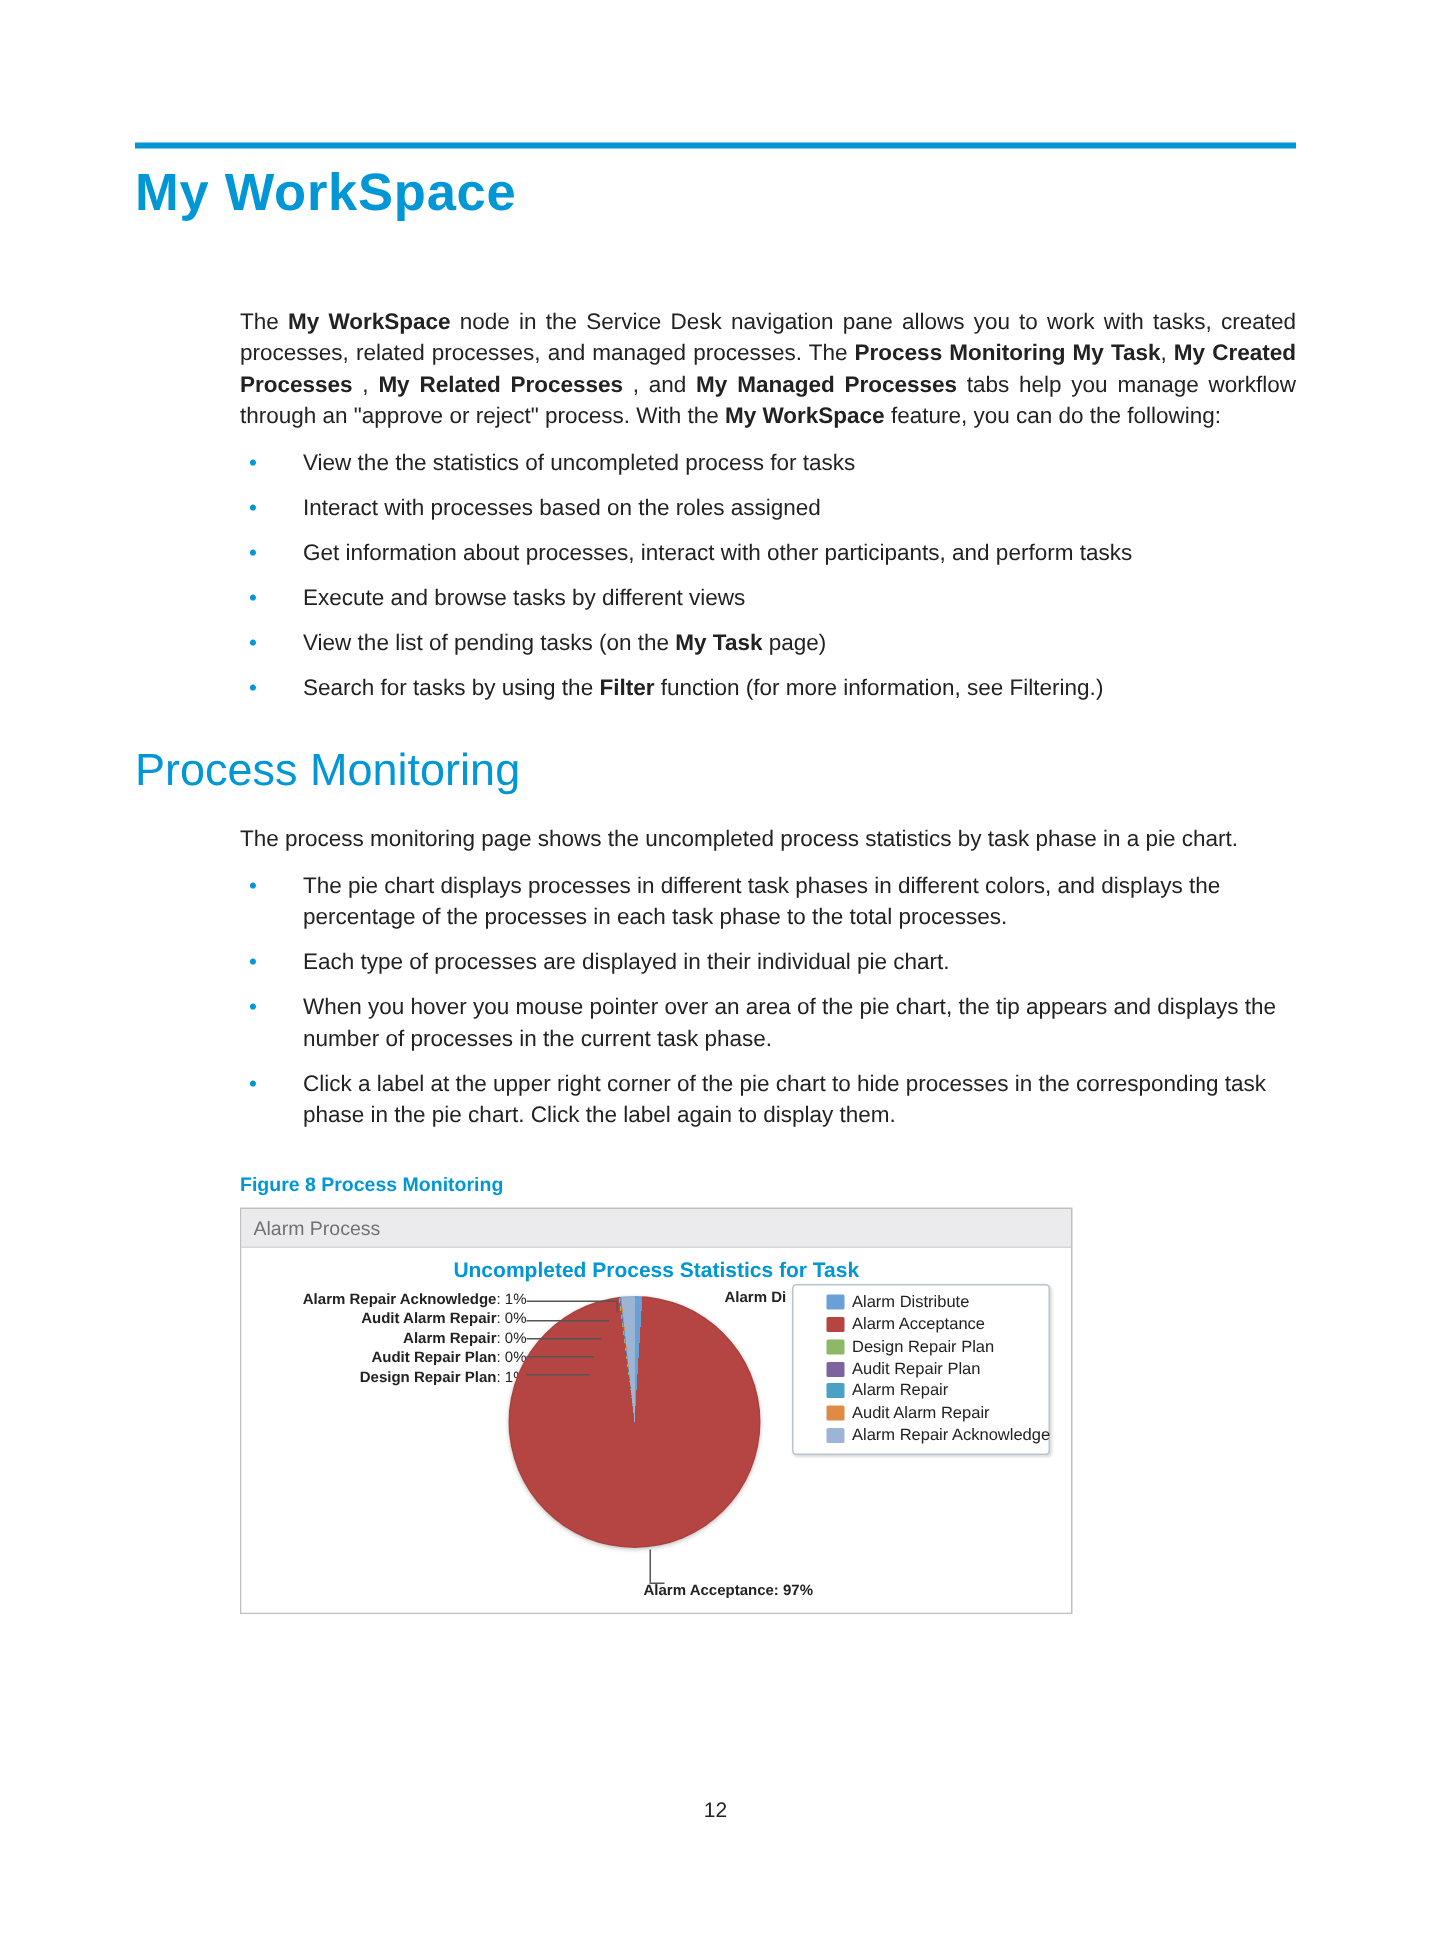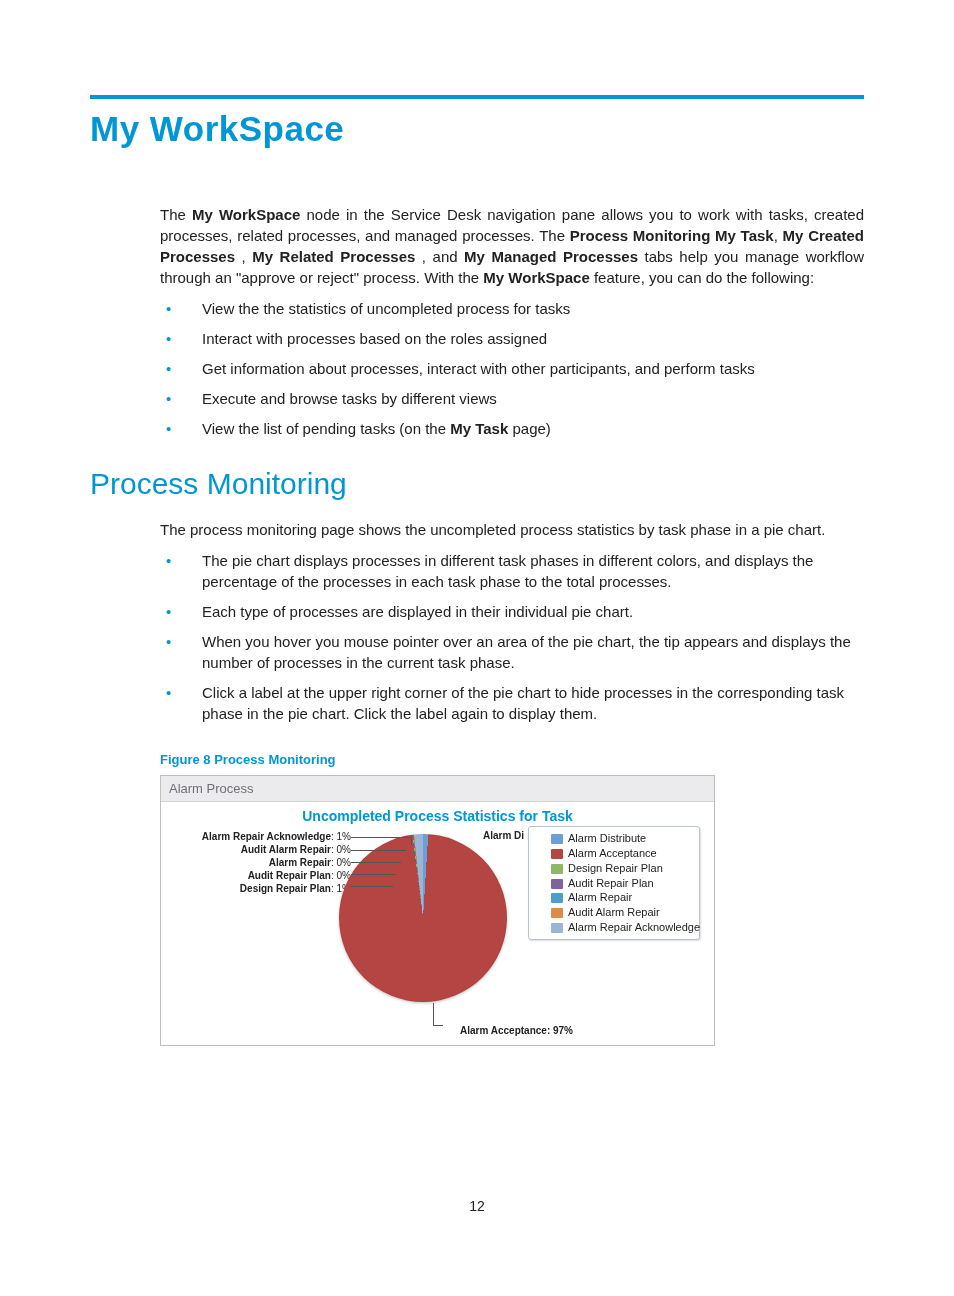--- a/index.html
+++ b/index.html
@@ -144,21 +144,21 @@
   .callouts-left div { white-space: nowrap; }
   .callout-top-right {
     position: absolute;
     left: 322px;
     top: 28px;
     font-size: 10px;
     font-weight: bold;
   }
   .callout-bottom {
     position: absolute;
-    left: 299px;
+    left: 268px;
     bottom: 9px;
     font-size: 10px;
     font-weight: bold;
   }
   .leader {
     position: absolute;
     background: #555;
   }
   .page-num {
     position: absolute;
@@ -181,20 +181,21 @@
     <p class="para">
       <span>The </span><b>My WorkSpace</b><span> node in the Service Desk navigation pane allows you to work with tasks, created processes, related processes, and managed processes. The </span><b>Process Monitoring My Task</b><span>, </span><b>My Created Processes</b><span> , </span><b>My Related Processes</b><span> , and </span><b>My Managed Processes</b><span>  tabs help you manage workflow through an "approve or reject" process. With the </span><b>My WorkSpace</b><span> feature, you can do the following:</span>
     </p>
 
     <ul class="bullets">
       <li><span>View the the statistics of uncompleted process for tasks</span></li>
       <li><span>Interact with processes based on the roles assigned</span></li>
       <li><span>Get information about processes, interact with other participants, and perform tasks</span></li>
       <li><span>Execute and browse tasks by different views</span></li>
       <li><span>View the list of pending tasks (on the </span><b>My Task</b><span> page)</span></li>
+      <li><span>Search for tasks by using the </span><b>Filter</b><span> function (for more information, see Filtering.)</span></li>
     </ul>
 
     <h2 class="section">Process Monitoring</h2>
 
     <p class="para">The process monitoring page shows the uncompleted process statistics by task phase in a pie chart.</p>
 
     <ul class="bullets">
       <li><span>The pie chart displays processes in different task phases in different colors, and displays the percentage of the processes in each task phase to the total processes.</span></li>
       <li><span>Each type of processes are displayed in their individual pie chart.</span></li>
       <li><span>When you hover you mouse pointer over an area of the pie chart, the tip appears and displays the number of processes in the current task phase.</span></li>

